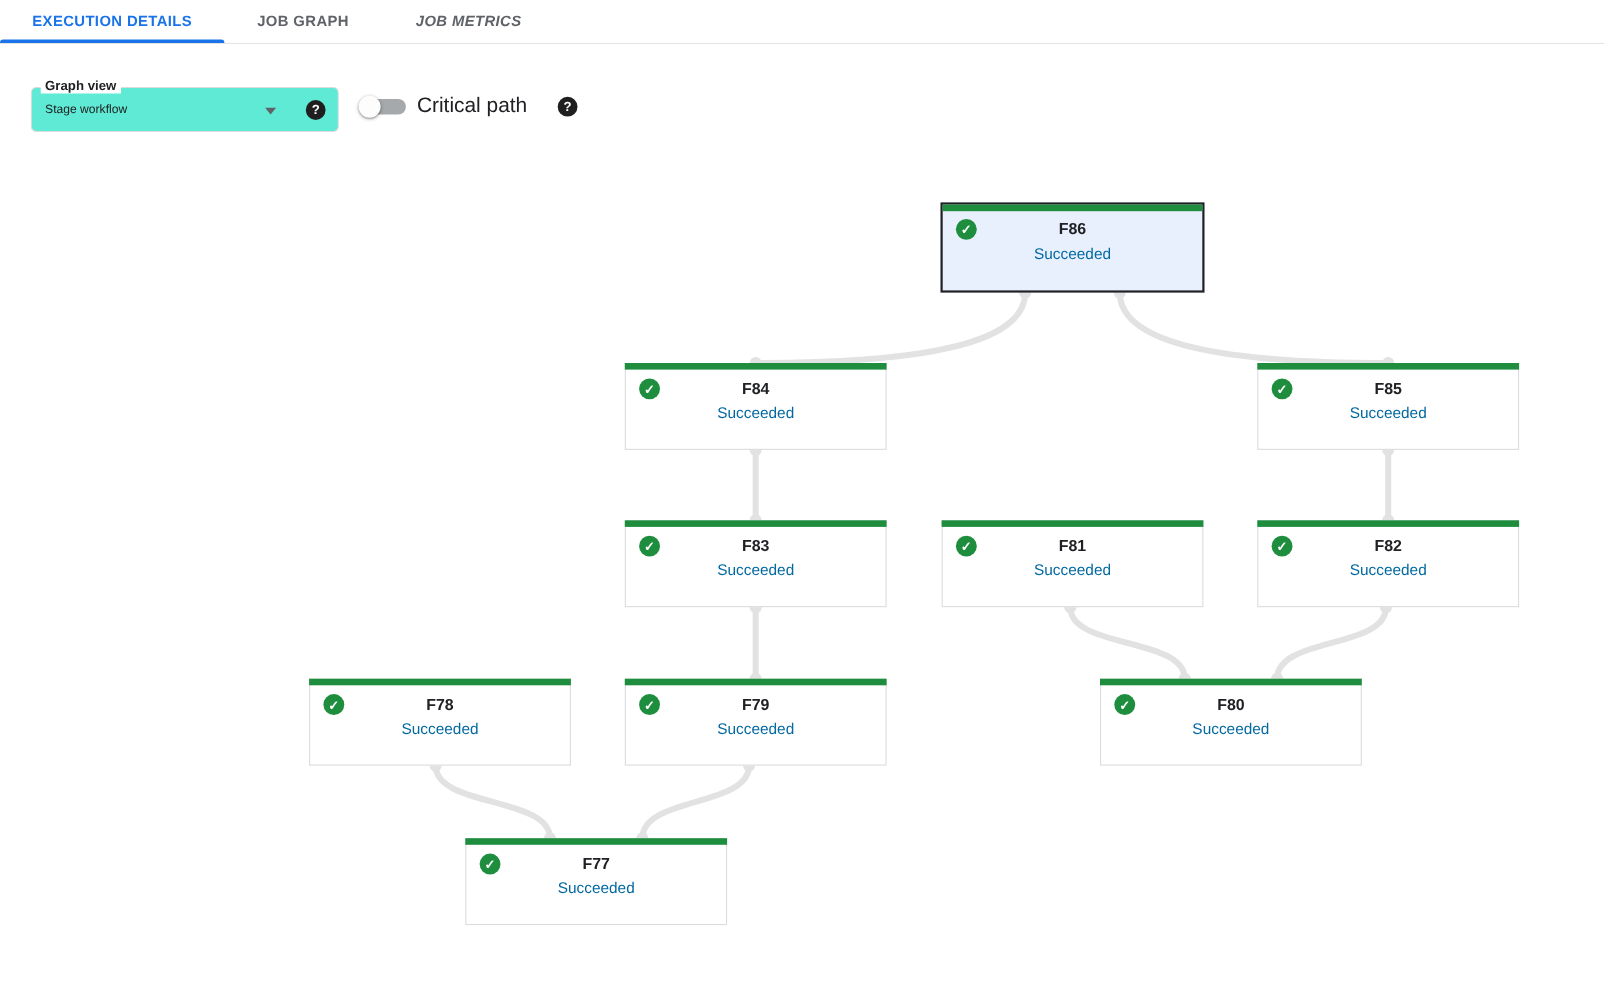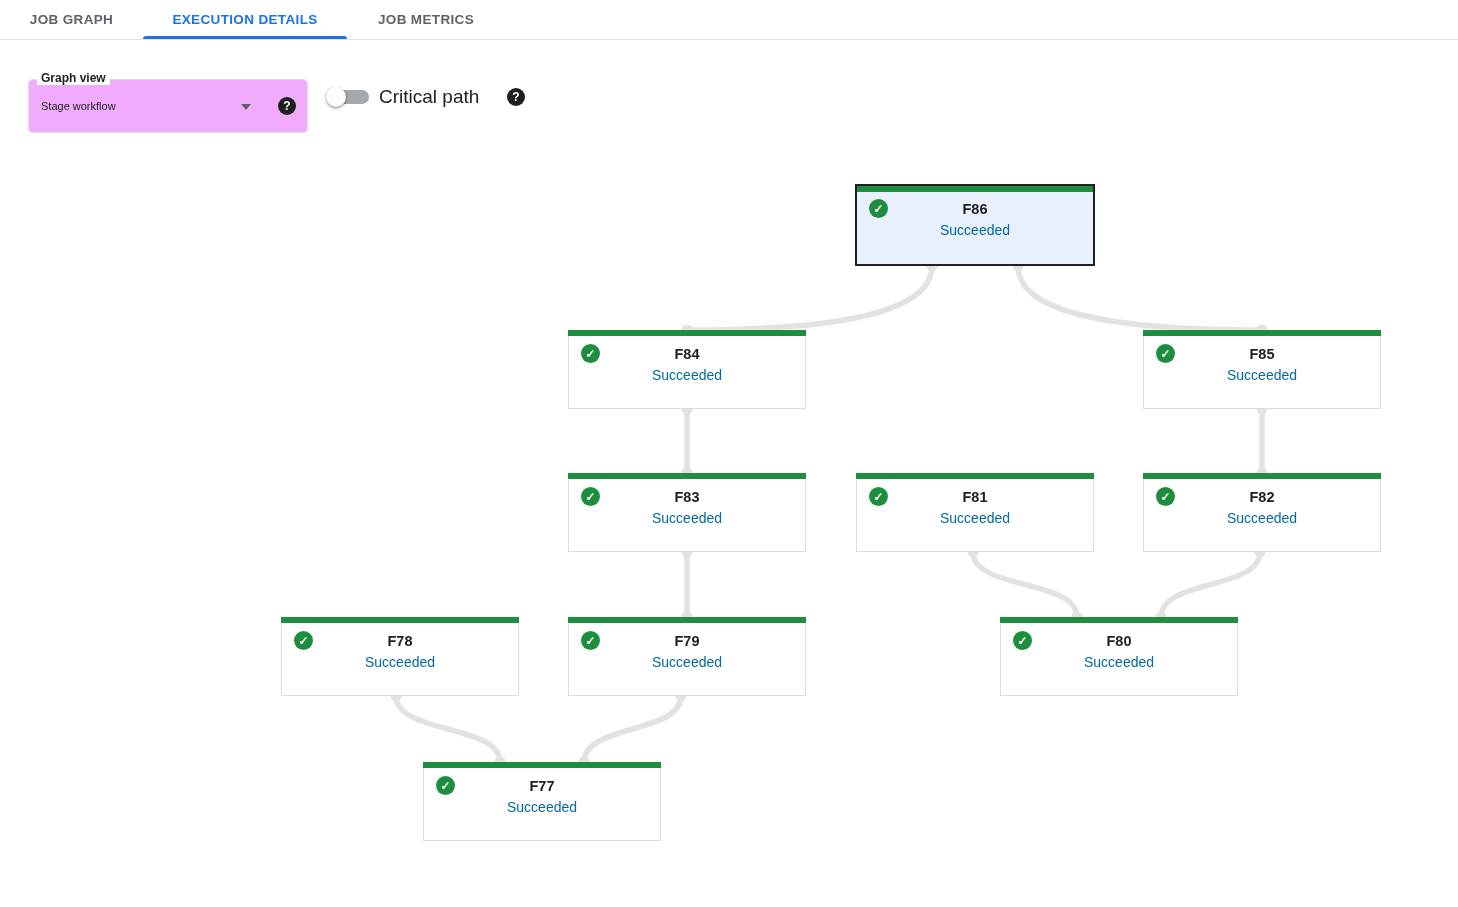--- a/index.html
+++ b/index.html
@@ -15,32 +15,32 @@
 
   
   .tabbar { display:flex; height:40px; border-bottom:1px solid #e4e4e4; background:#fff; position:relative; z-index:5; }
   .tab {
     display:flex; align-items:center; justify-content:center;
     font-size:13.5px; font-weight:bold; letter-spacing:0.35px;
     color:#5f6368; cursor:pointer; position:relative; text-transform:uppercase;
   }
   .tab.t1 { width:143px; }
   .tab.t2 { width:204px; }
-  .tab.t3 { width:158px; }
+  .tab.t3 { width:158px;font-style:italic; }
   .tab.active { color:#1a73e8; }
   .tab.active::after {
     content:""; position:absolute; left:0; right:0; bottom:0; height:3px;
     background:#1a73e8; border-radius:3px 3px 0 0;
   }
 
   
   .toolbar { position:absolute; left:0; top:40px; width:100%; height:80px; z-index:5; }
   .gv-box {
-    position:absolute; left:28px; top:39px; width:280px; height:54px;
-    border:1px solid #dadce0; border-radius:5px; background:#f0abfc; cursor:pointer;
+    position:absolute; left:28px; top:39px; width:280px; height:41px;
+    border:1px solid #dadce0; border-radius:5px; background:#5eead4; cursor:pointer;
   }
   .gv-label {
     position:absolute; top:-9px; left:8px; background:#fff; padding:0 4px;
     font-size:12px; font-weight:bold; color:#202124; white-space:nowrap;
   }
   .gv-value {
     position:absolute; left:12px; top:50%; transform:translateY(-50%);
     font-size:11px; color:#202124; white-space:nowrap;text-align:right;
   }
   .gv-caret {
@@ -180,22 +180,22 @@
       <div class="node" style="left: 423px; top: 762px; width: 238px; height: 79px;">
         <div class="bar"></div>
         <div class="check">✓</div>
         <div class="title">F77</div>
         <div class="status">Succeeded</div>
       </div>
     </div>
 </div>
 
 <div class="tabbar">
+  <div class="tab t2 active">EXECUTION DETAILS</div>
   <div class="tab t1">JOB GRAPH</div>
-  <div class="tab t2 active">EXECUTION DETAILS</div>
   <div class="tab t3">JOB METRICS</div>
 </div>
 
 <div class="toolbar">
   <div class="gv-box">
     <span class="gv-label">Graph view</span>
     <span class="gv-value">Stage workflow</span>
     <span class="gv-caret"></span>
     <span class="help gv-help">?</span>
   </div>

